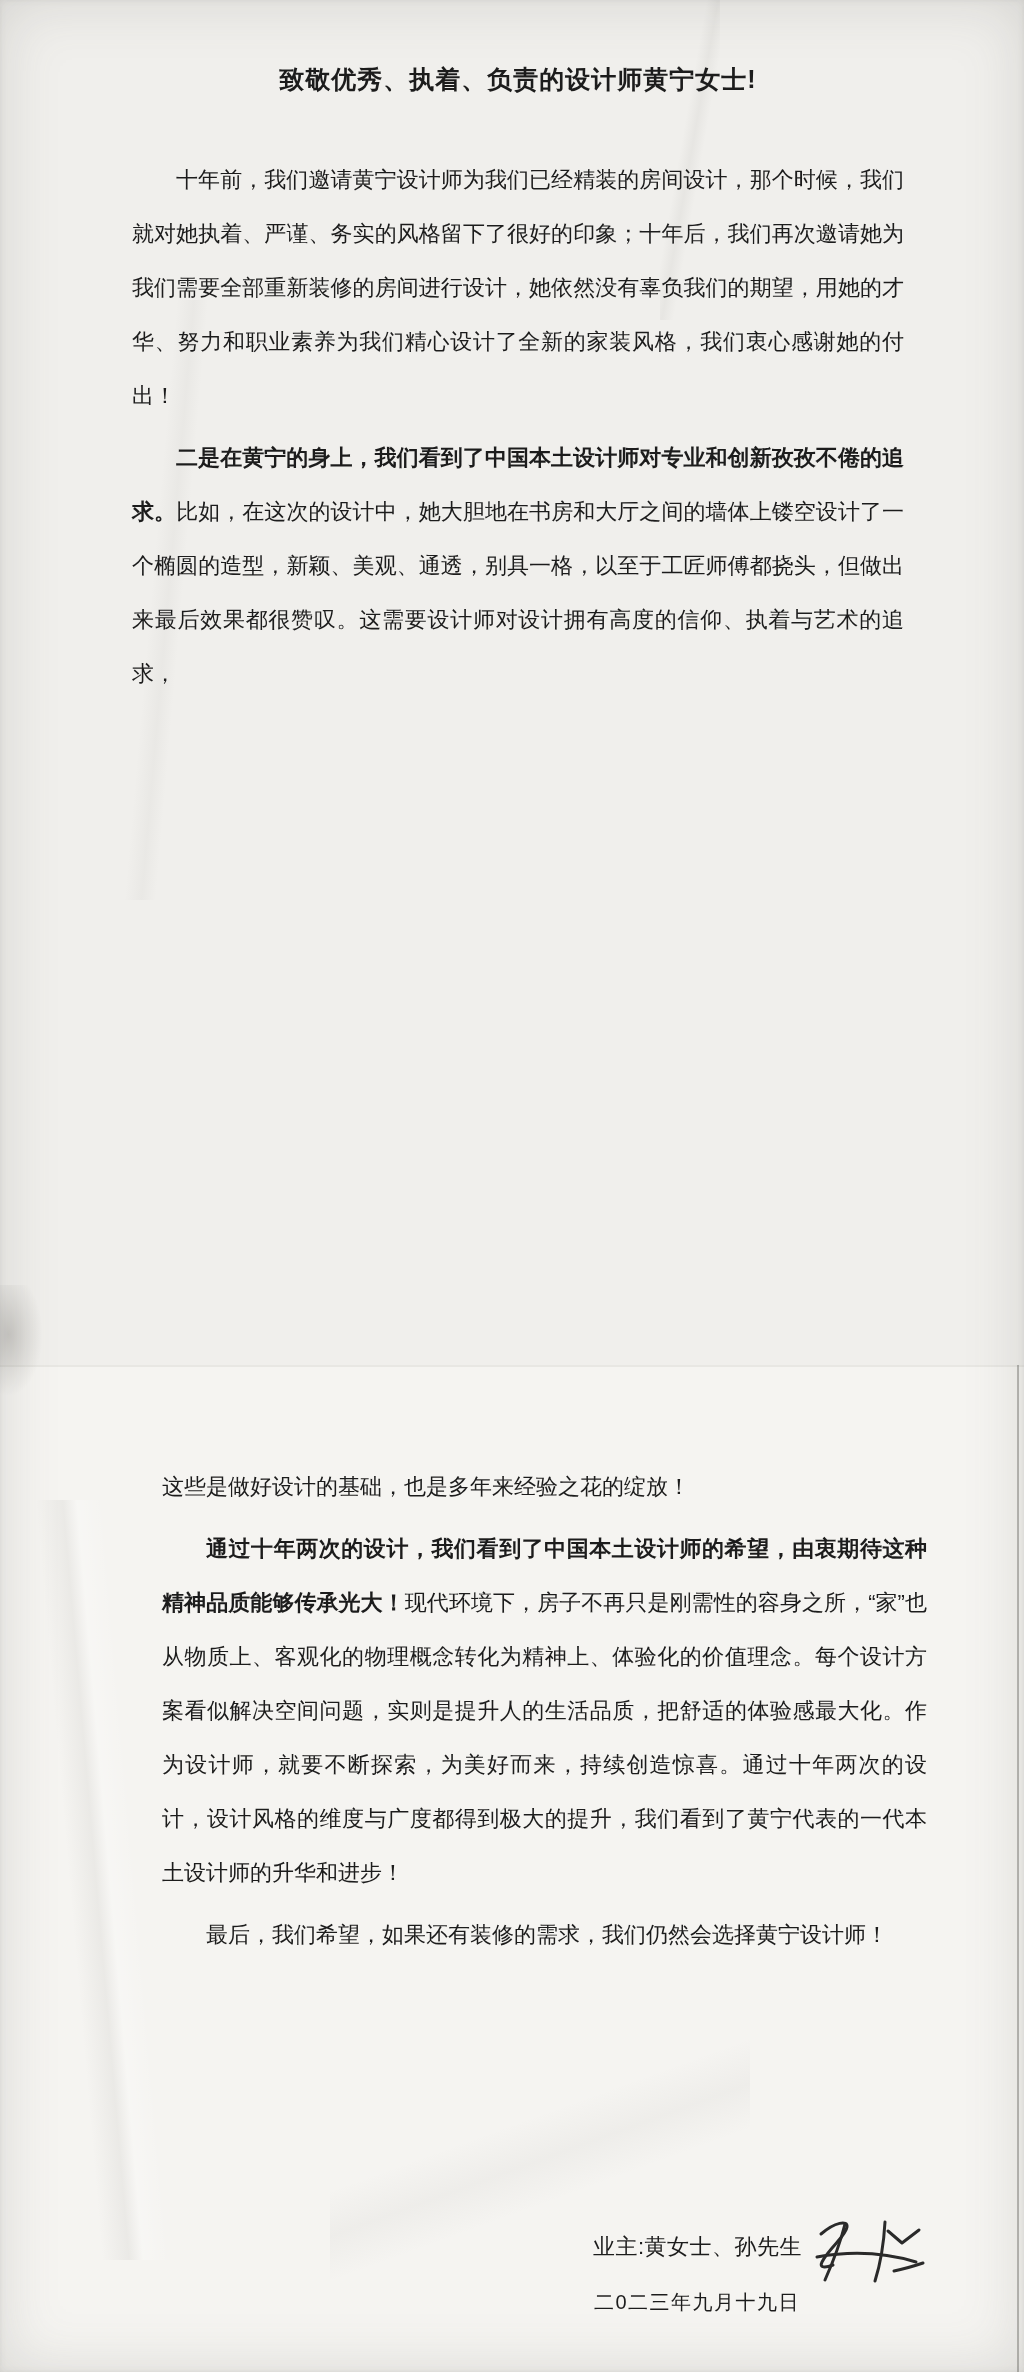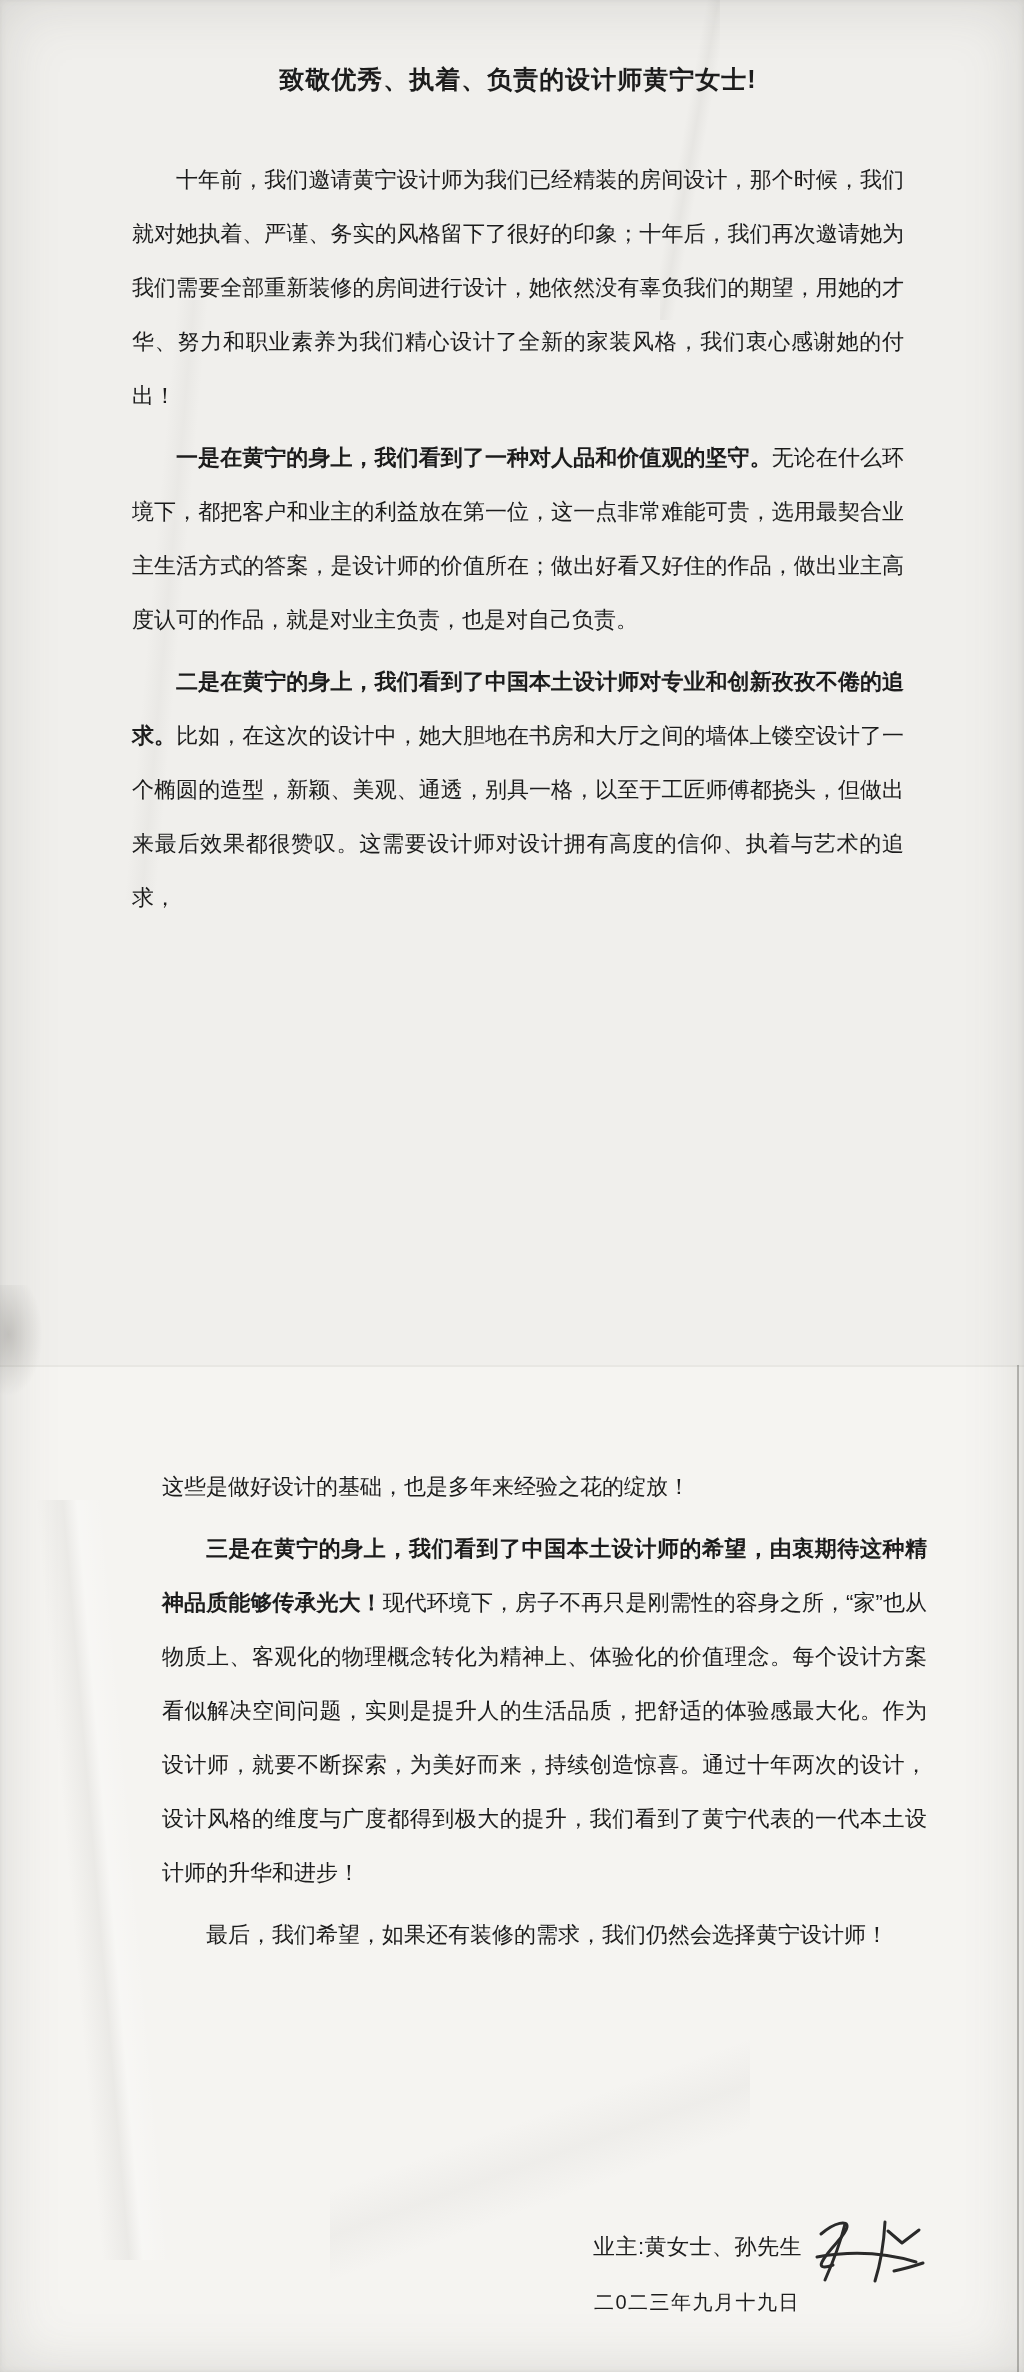--- a/index.html
+++ b/index.html
@@ -85,26 +85,25 @@
 <div class="crease crease-3"></div>
 <div class="crease crease-4"></div>
 <div class="edge-smudge"></div>
 <div class="right-edge-line"></div>
 <div class="paper-vignette"></div>
 
 <h1 class="letter-title">致敬优秀、执着、负责的设计师黄宁女士!</h1>
 
 <div id="page1-paragraphs" class="page-body">
     <p class="para"><span>十年前，我们邀请黄宁设计师为我们已经精装的房间设计，那个时候，我们就对她执着、严谨、务实的风格留下了很好的印象；十年后，我们再次邀请她为我们需要全部重新装修的房间进行设计，她依然没有辜负我们的期望，用她的才华、努力和职业素养为我们精心设计了全新的家装风格，我们衷心感谢她的付出！</span></p>
-    <p class="para"><b>一是在黄宁的身上，我们看到了一种对人品和价值观的坚守。</b><span>无论在什么环境下，都把客户和业主的利益放在第一位，这一点非常难能可贵，选用最契合业主生活方式的答案，是设计师的价值所在；做出好看又好住的作品，做出业主高度认可的作品，就是对业主负责，也是对自己负责。</span></p>
     <p class="para"><b>二是在黄宁的身上，我们看到了中国本土设计师对专业和创新孜孜不倦的追求。</b><span>比如，在这次的设计中，她大胆地在书房和大厅之间的墙体上镂空设计了一个椭圆的造型，新颖、美观、通透，别具一格，以至于工匠师傅都挠头，但做出来最后效果都很赞叹。这需要设计师对设计拥有高度的信仰、执着与艺术的追求，</span></p>
   </div>
 <div id="page2-paragraphs" class="page-body">
     <p class="para no-indent"><span>这些是做好设计的基础，也是多年来经验之花的绽放！</span></p>
-    <p class="para"><b>三是在黄宁的身上，我们看到了中国本土设计师的希望，由衷期待这种精神品质能够传承光大！</b><span>现代环境下，房子不再只是刚需性的容身之所，“家”也从物质上、客观化的物理概念转化为精神上、体验化的价值理念。每个设计方案看似解决空间问题，实则是提升人的生活品质，把舒适的体验感最大化。作为设计师，就要不断探索，为美好而来，持续创造惊喜。通过十年两次的设计，设计风格的维度与广度都得到极大的提升，我们看到了黄宁代表的一代本土设计师的升华和进步！</span></p>
+    <p class="para"><b>通过十年两次的设计，我们看到了中国本土设计师的希望，由衷期待这种精神品质能够传承光大！</b><span>现代环境下，房子不再只是刚需性的容身之所，“家”也从物质上、客观化的物理概念转化为精神上、体验化的价值理念。每个设计方案看似解决空间问题，实则是提升人的生活品质，把舒适的体验感最大化。作为设计师，就要不断探索，为美好而来，持续创造惊喜。通过十年两次的设计，设计风格的维度与广度都得到极大的提升，我们看到了黄宁代表的一代本土设计师的升华和进步！</span></p>
     <p class="para"><span>最后，我们希望，如果还有装修的需求，我们仍然会选择黄宁设计师！</span></p>
   </div>
 
 <div class="sig-name">业主:黄女士、孙先生</div>
 <div class="sig-date">二0二三年九月十九日</div>
 
 <div class="sig-scrawl">
   <svg viewBox="0 0 112 68" xmlns="http://www.w3.org/2000/svg">
     <g fill="none" stroke="#2a2a2a" stroke-width="3" stroke-linecap="round" stroke-linejoin="round">
       <path d="M6,16 C20,4 33,2 32,9 C31,18 14,30 7,44 C4,50 10,50 18,47"></path>

